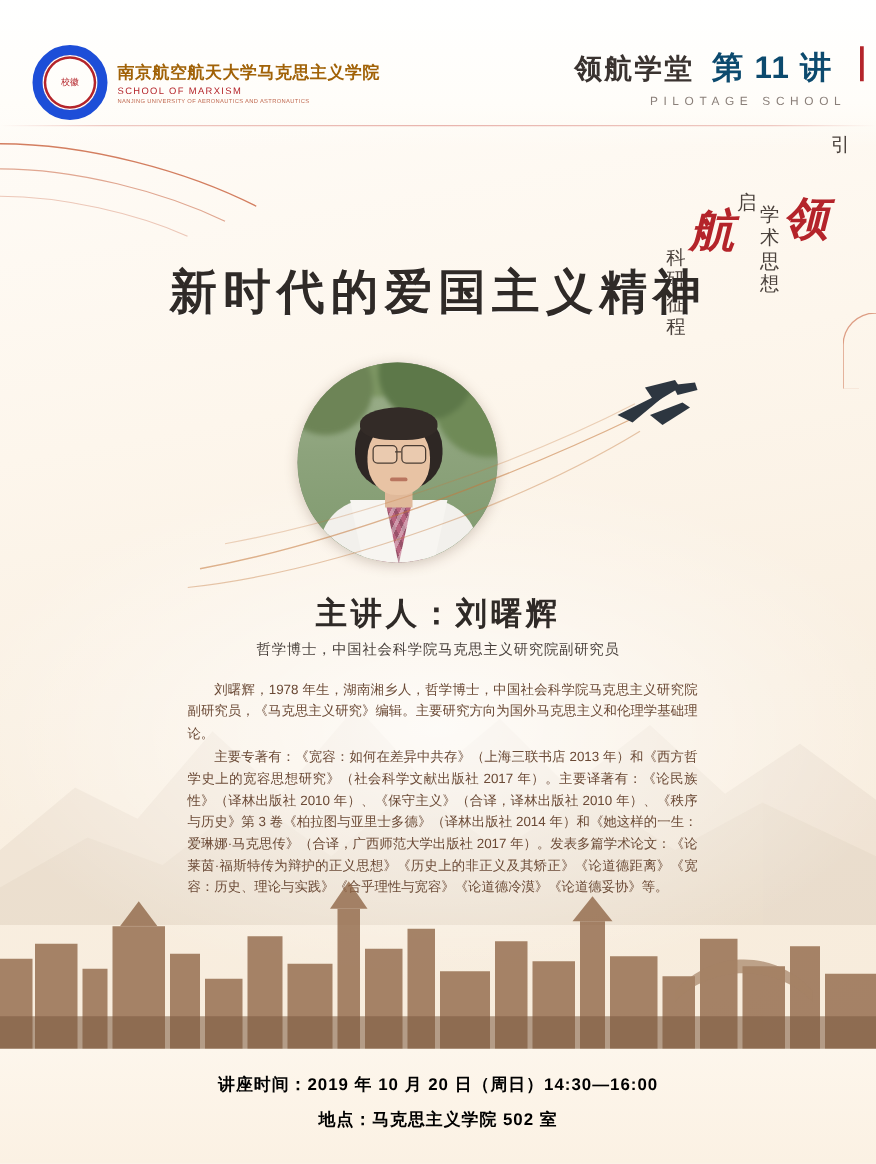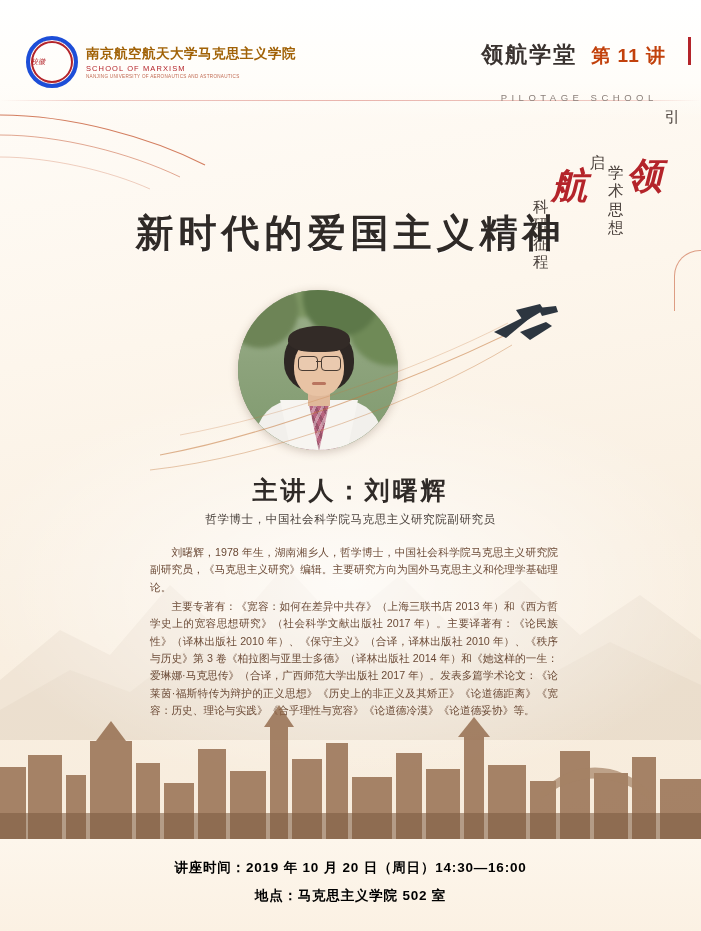--- a/index.html
+++ b/index.html
@@ -58,30 +58,30 @@
     left: 26px;
     top: 36px;
     display: flex;
     align-items: center;
     gap: 8px;
   }
   .logo-seal {
     width: 44px;
     height: 44px;
     border-radius: 50%;
-    border: 4px solid #1d4ed8;
+    border: 8px solid #1d4ed8;
     display: flex;
     align-items: center;
+    justify-content: center;
     color: #b4242a;
     font-size: 8px;
     line-height: 1.05;
     text-align: center;
     box-shadow: inset 0 0 0 1px #ffffff, inset 0 0 0 3px #b4242a;
     font-family: "DejaVu Sans", sans-serif;
-    font-style: italic;
   }
   .logo-seal span { display:block; transform: scale(0.9); }
   .logo-text { display: flex; flex-direction: column; gap: 1px; }
   .logo-cn {
     font-size: 13.5px;
     letter-spacing: 0.5px;
     color: #a16207;
     font-weight: bold;
     white-space: nowrap;
   }
@@ -109,41 +109,40 @@
     justify-content: flex-end;
     gap: 14px;
   }
   .series-cn {
     font-size: 22px;
     font-weight: bold;
     color: #3a3330;
     letter-spacing: 2px;
   }
   .series-no {
-    font-size: 19px;
-    font-weight: bold;
-    color: #c2410c;
+    font-size: 25px;
+    font-weight: bold;
+    color: #0c4a6e;
     letter-spacing: 1px;
   }
   .series-bar {
     display: inline-block;
     width: 3px;
     height: 28px;
     background: #b4242a;
     margin-left: 8px;
     position: relative;
     top: 3px;
   }
   .series-en {
-    margin-top: 22px;
+    margin-top: 6px;
     font-size: 9.5px;
     letter-spacing: 4.5px;
     color: #8a7f79;
     padding-right: 14px;
-    text-align: center;
   }
   
   .vertical-slogan {
     position: absolute;
     right: 20px;
     top: 108px;
     display: flex;
     flex-direction: row-reverse;
     gap: 2px;
     align-items: flex-start;

